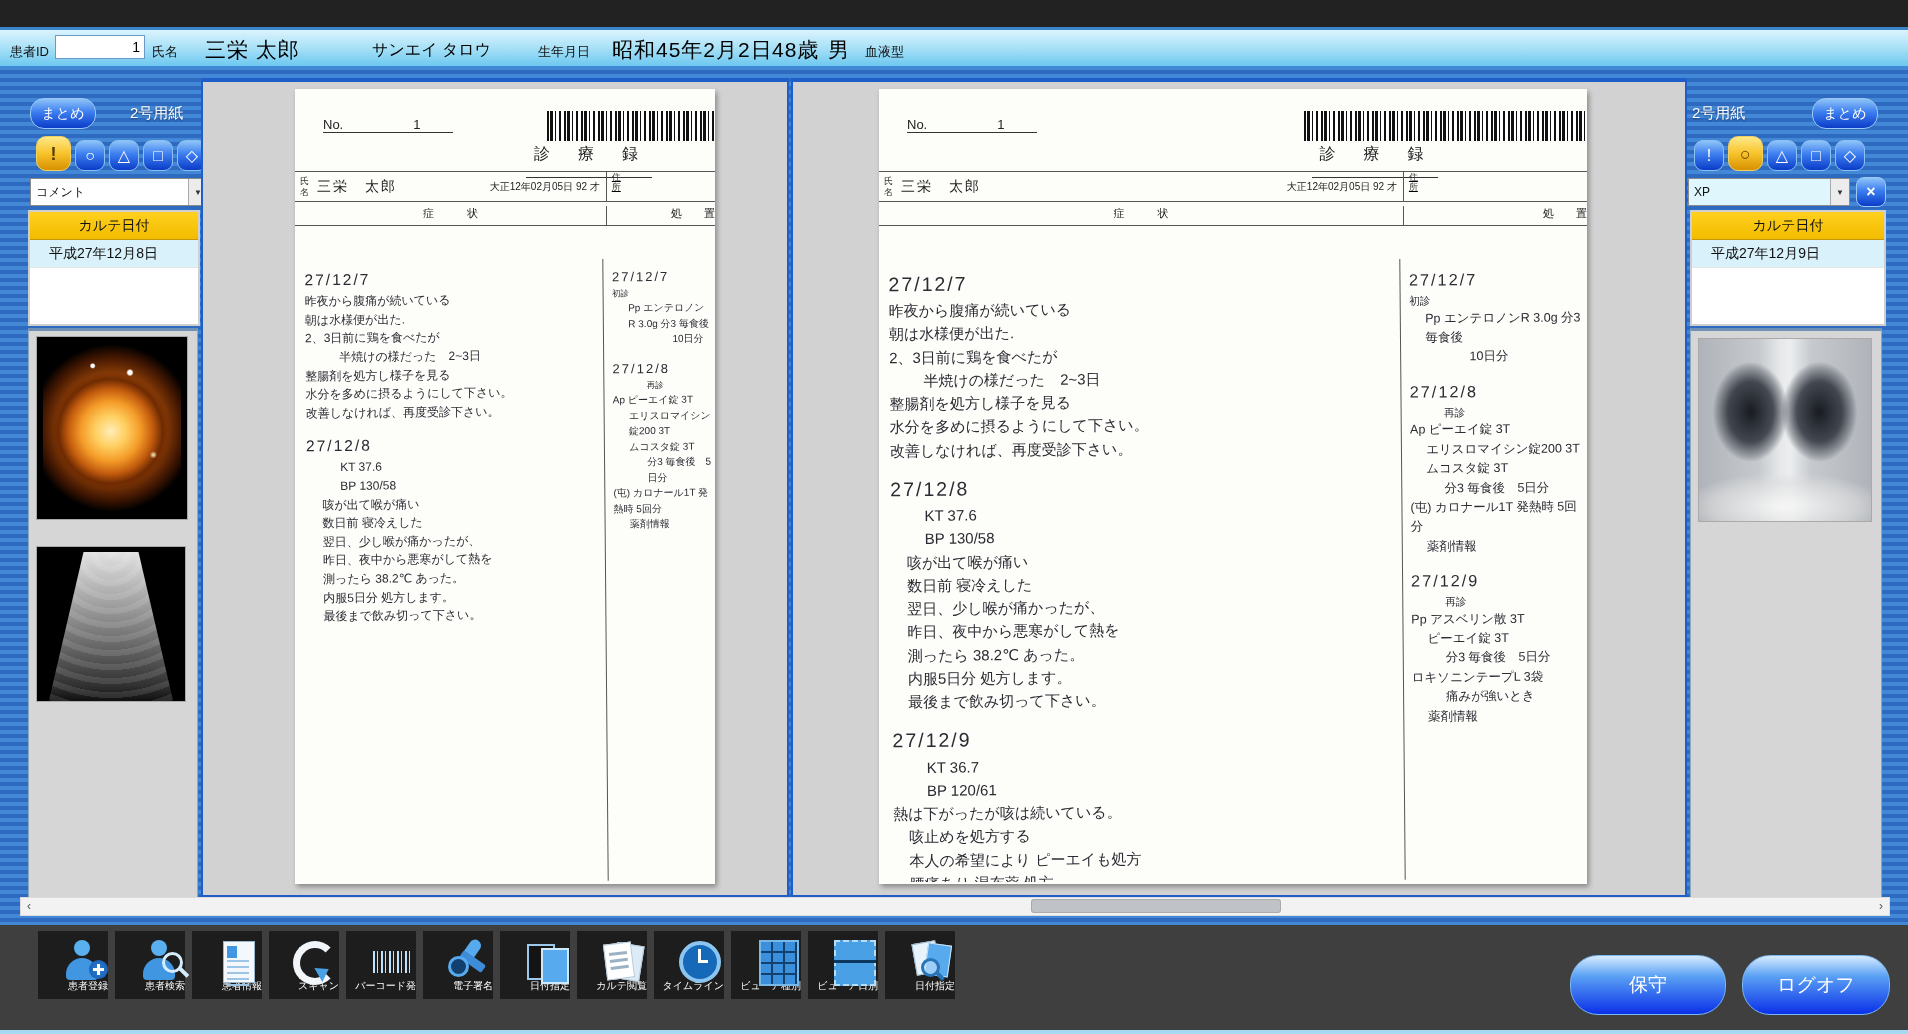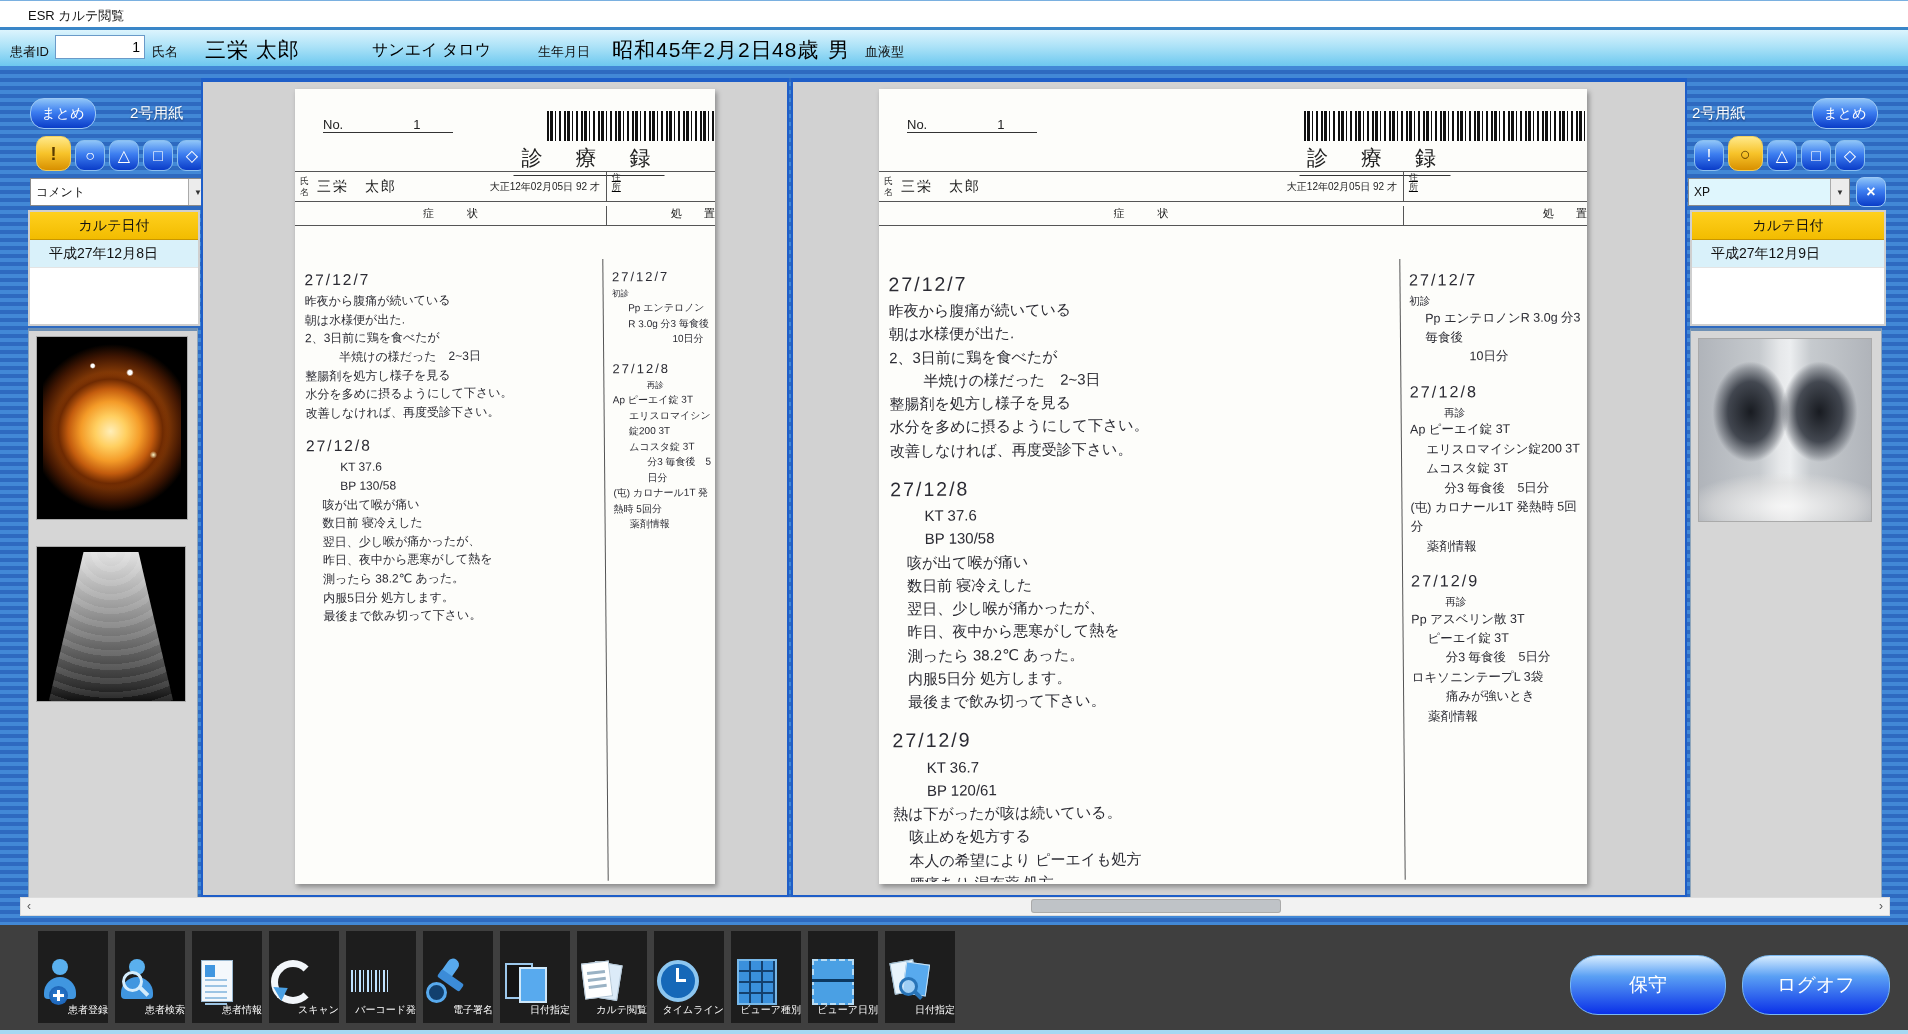--- a/index.html
+++ b/index.html
@@ -80,22 +80,22 @@
       radial-gradient(ellipse 70% 22% at 50% 92%, rgba(246,246,246,.95), rgba(222,222,222,.6) 60%, rgba(0,0,0,0) 85%),
       linear-gradient(90deg,#b0b4ba 0%,#c6cace 35%,#e6e8ea 47%,#eceef0 53%,#c6cace 65%,#b0b4ba 100%);}
 
   
   .docpanel{background:#d2d2d2;border:2px solid #1e5ec8;border-top-width:4px;}
   .page{position:absolute;background:#fdfdfa;box-shadow:2px 3px 5px rgba(0,0,0,.35);}
   .pg-no{position:absolute;left:28px;top:28px;border-bottom:1px solid #333;
          width:130px;font-size:13px;color:#222;display:flex;}
   .pg-no .v{margin-left:70px;}
   .pg-title{position:absolute;top:55px;left:70%;transform:translateX(-50%);
-    font-size:21px;letter-spacing:6px;color:#222;border-bottom:1px solid #333;
-    padding:0 8px 3px 8px;white-space:nowrap;}
+    font-size:16px;letter-spacing:6px;color:#222;border-bottom:1px solid #333;
+    padding:0 8px 12px 8px;white-space:nowrap;}
   .barcode{position:absolute;right:0;top:22px;height:30px;width:40%;
     background:repeating-linear-gradient(90deg,#101010 0 2px,#fff 2px 3px,#101010 3px 6px,#fff 6px 8px,#101010 8px 9px,#fff 9px 12px,#101010 12px 14px,#fff 14px 17px);}
   .pg-info{position:absolute;left:0;right:0;top:82px;height:29px;
     border-top:1px solid #555;border-bottom:1px solid #555;display:flex;}
   .pg-info .c1{width:74%;border-right:1px solid #555;display:flex;align-items:center;}
   .pg-info .c2{flex:1;display:flex;align-items:flex-start;text-decoration:underline;}
   .vlabel{width:13px;font-size:9px;line-height:1.15;color:#333;margin:0 4px 0 5px;}
   .pg-name{font-size:14px;color:#1a1a1a;letter-spacing:2px;}
   .pg-birth{margin-left:auto;font-size:10px;color:#222;padding-right:6px;white-space:nowrap;}
   .pg-cols{position:absolute;left:0;right:0;top:117px;height:19px;border-bottom:1px solid #555;display:flex;gap:48px;}
@@ -118,22 +118,22 @@
     border:1px solid #dcdcdc;display:flex;align-items:center;}
   .hscroll .arr{width:16px;text-align:center;font-size:12px;color:#555;cursor:pointer;line-height:15px;}
   .hscroll .track{position:relative;flex:1;height:100%;}
   .hscroll .thumb{position:absolute;left:995px;top:2px;width:248px;height:12px;
     background:#bfc3c7;border-radius:2px;cursor:pointer;}
 
   
   .toolbar{left:0;top:925px;width:1908px;height:109px;background:#3f3f3f;
     border-bottom:4px solid #a6d8f2;box-sizing:border-box;}
   .tools{position:absolute;left:38px;top:6px;display:flex;gap:7px;}
-  .tool-btn{width:70px;height:92px;background:#1d1d1d;display:flex;flex-direction:row;
-    align-items:center;cursor:pointer;}
+  .tool-btn{width:70px;height:68px;background:#1d1d1d;display:flex;flex-direction:column;
+    align-items:flex-end;cursor:pointer;}
   .tool-label{font-size:10px;color:#fff;margin-top:auto;margin-bottom:6px;white-space:nowrap;}
   .ti{position:relative;width:48px;height:48px;margin-top:7px;}
   .ti i{position:absolute;display:block;}
   
   .ic-reg .a,.ic-search .a{width:16px;height:16px;border-radius:50%;background:#5ab0ee;left:14px;top:2px;}
   .ic-reg .b,.ic-search .b{width:32px;height:22px;border-radius:16px 16px 4px 4px;background:#4096e0;left:6px;top:20px;}
   .ic-reg .c{width:19px;height:19px;border-radius:50%;right:0;bottom:0;
     background:linear-gradient(#fff,#fff) center/3px 11px no-repeat,
                linear-gradient(#fff,#fff) center/11px 3px no-repeat,
                radial-gradient(#2a80d8,#1858a8);}
@@ -174,23 +174,20 @@
     transform:rotate(-45deg);right:-5px;bottom:-7px;}
   .bigbtn{position:absolute;height:58px;border-radius:28px;color:#fff;font-size:19px;
     display:flex;align-items:center;justify-content:center;cursor:pointer;border:1px solid #7ab8f0;
     background:linear-gradient(180deg,#d6ecff 0%,#5aa0f4 35%,#0a30e8 100%);}
 </style>
 </head>
 <body>
 
 <div class="screen">
 
-  <div class="abs titlebar">
-    <span class="t">ESR カルテ閲覧</span>
-  </div>
 
   <div class="abs patientbar">
     <span class="lbl" style="left:10px">患者ID</span>
     <input class="pid-input" type="text" value="1" style="">
     <span class="lbl" style="left:152px">氏名</span>
     <span class="big" style="left:205px">三栄  太郎</span>
     <span class="mid" style="left:372px">サンエイ タロウ</span>
     <span class="lbl" style="left:538px">生年月日</span>
     <span class="big" style="left:612px">昭和45年2月2日</span>
     <span class="big" style="left:772px">48歳</span>

